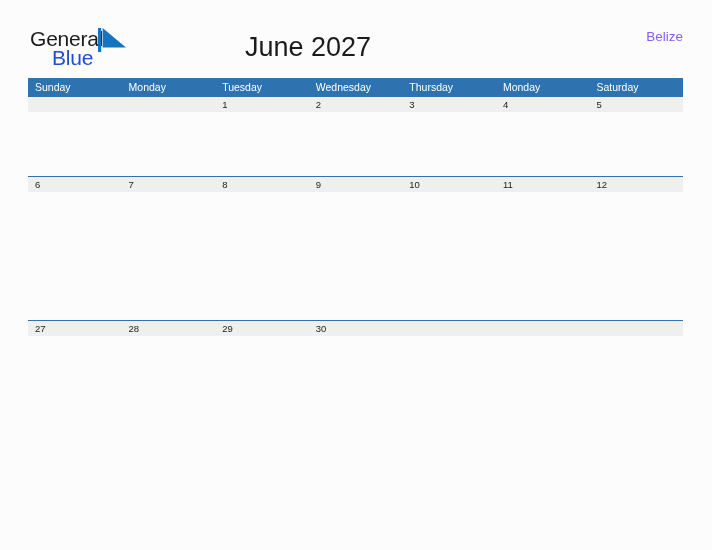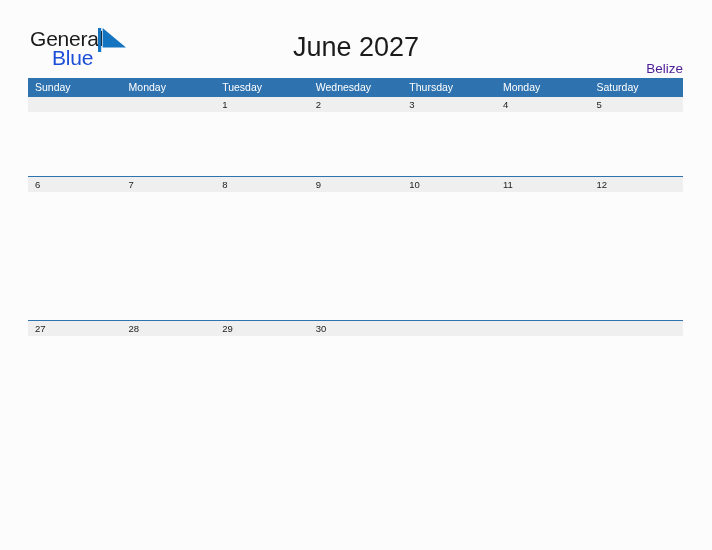--- a/index.html
+++ b/index.html
@@ -69,29 +69,28 @@
   .cal-title {
     position: absolute;
     left: 0;
     top: 31px;
     width: 616px;
     text-align: center;
     font-size: 27px;
     color: #1b1b1b;
     font-family: "Liberation Sans", sans-serif;
     line-height: 32px;
-    padding-left: 48px;
   }
 
   .cal-locale {
     position: absolute;
     right: 29px;
-    top: 61px;
+    top: 29px;
     font-size: 13.5px;
-    color: #4c1d95;
+    color: #8b5cf6;
     font-family: "Liberation Sans", sans-serif;
     line-height: 16px;
   }
 
   
   .calendar {
     position: absolute;
     left: 28px;
     top: 78px;
     width: 655px;

